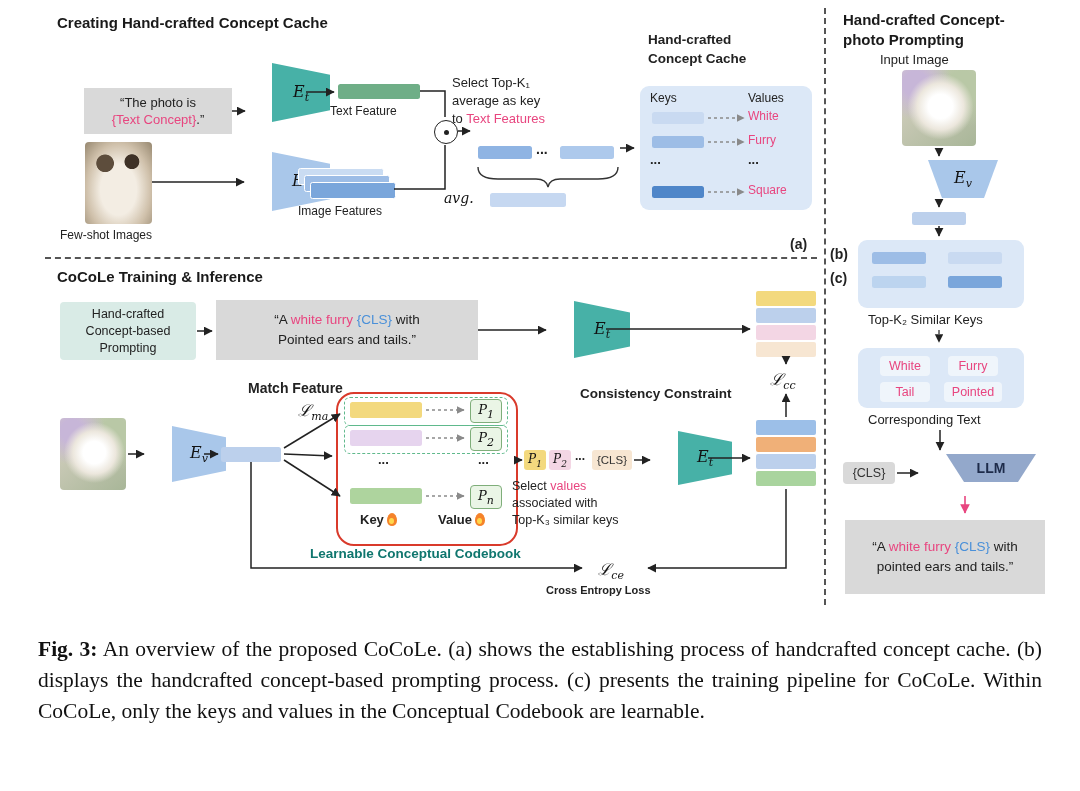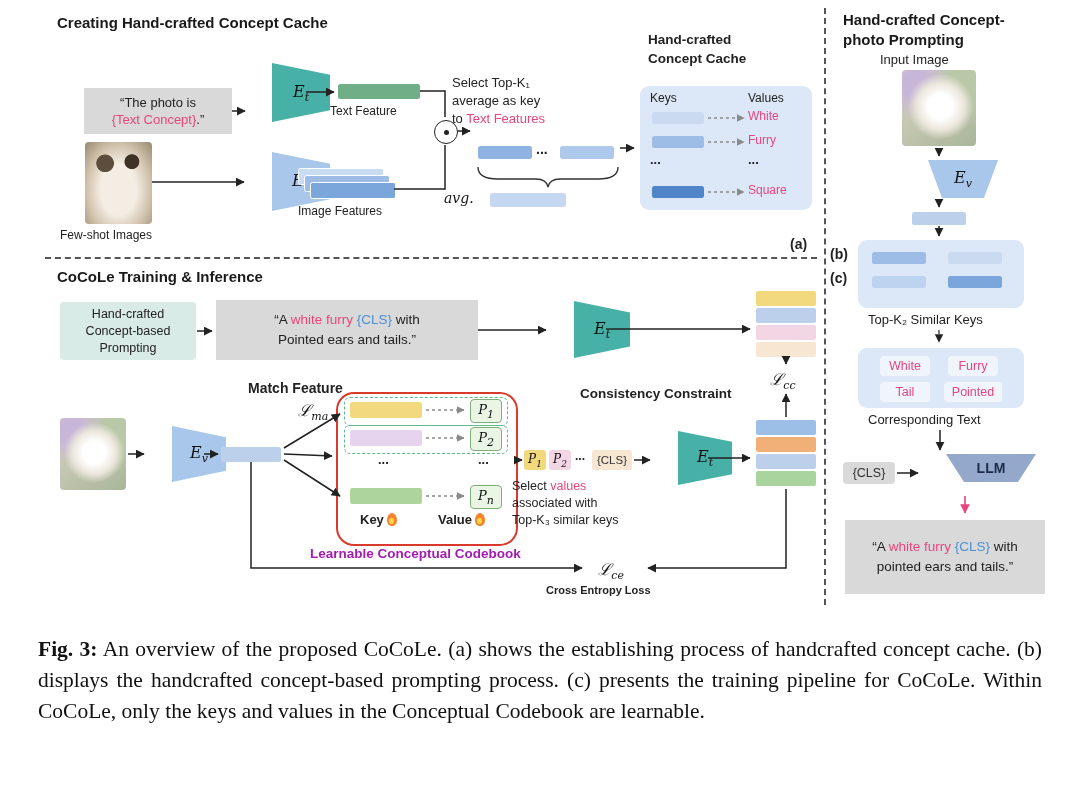--- a/index.html
+++ b/index.html
@@ -3,21 +3,21 @@
 <meta charset="utf-8">
 <style>
   html,body{margin:0;padding:0;background:#fff;}
   body{width:1080px;height:791px;position:relative;font-family:"Liberation Sans",sans-serif;color:#222;}
   .abs{position:absolute;}
   .lbl{position:absolute;font-size:12px;color:#222;white-space:nowrap;}
   .bold{font-weight:bold;}
   .ctr{text-align:left;}
   .pink{color:#e8457f;}
   .blue{color:#4a90d9;}
-  .red{color:#a21caf;}
+  .red{color:#0f766e;}
   .sec-title{position:absolute;font-size:15px;font-weight:bold;color:#1a1a1a;white-space:nowrap;}
   .math{font-family:"DejaVu Serif",serif;font-style:italic;font-size:16px;color:#111;}
   .sub{font-size:11px;vertical-align:-4px;}
   .trap{position:absolute;display:flex;align-items:center;justify-content:center;margin-left:24px;}
   .trap-right{clip-path:polygon(0 0,100% 20%,100% 80%,0 100%);}
   .trap-down{clip-path:polygon(0 0,100% 0,80% 100%,20% 100%);}
   .bar{position:absolute;border-radius:2.5px;}
   .box{position:absolute;border-radius:9px;}
   .graybox{position:absolute;background:#d9d9d9;border-radius:0;display:flex;flex-direction:column;align-items:center;justify-content:center;font-size:13.5px;line-height:20px;}
   .bluebox{position:absolute;background:#dce8f7;border-radius:9px;}

